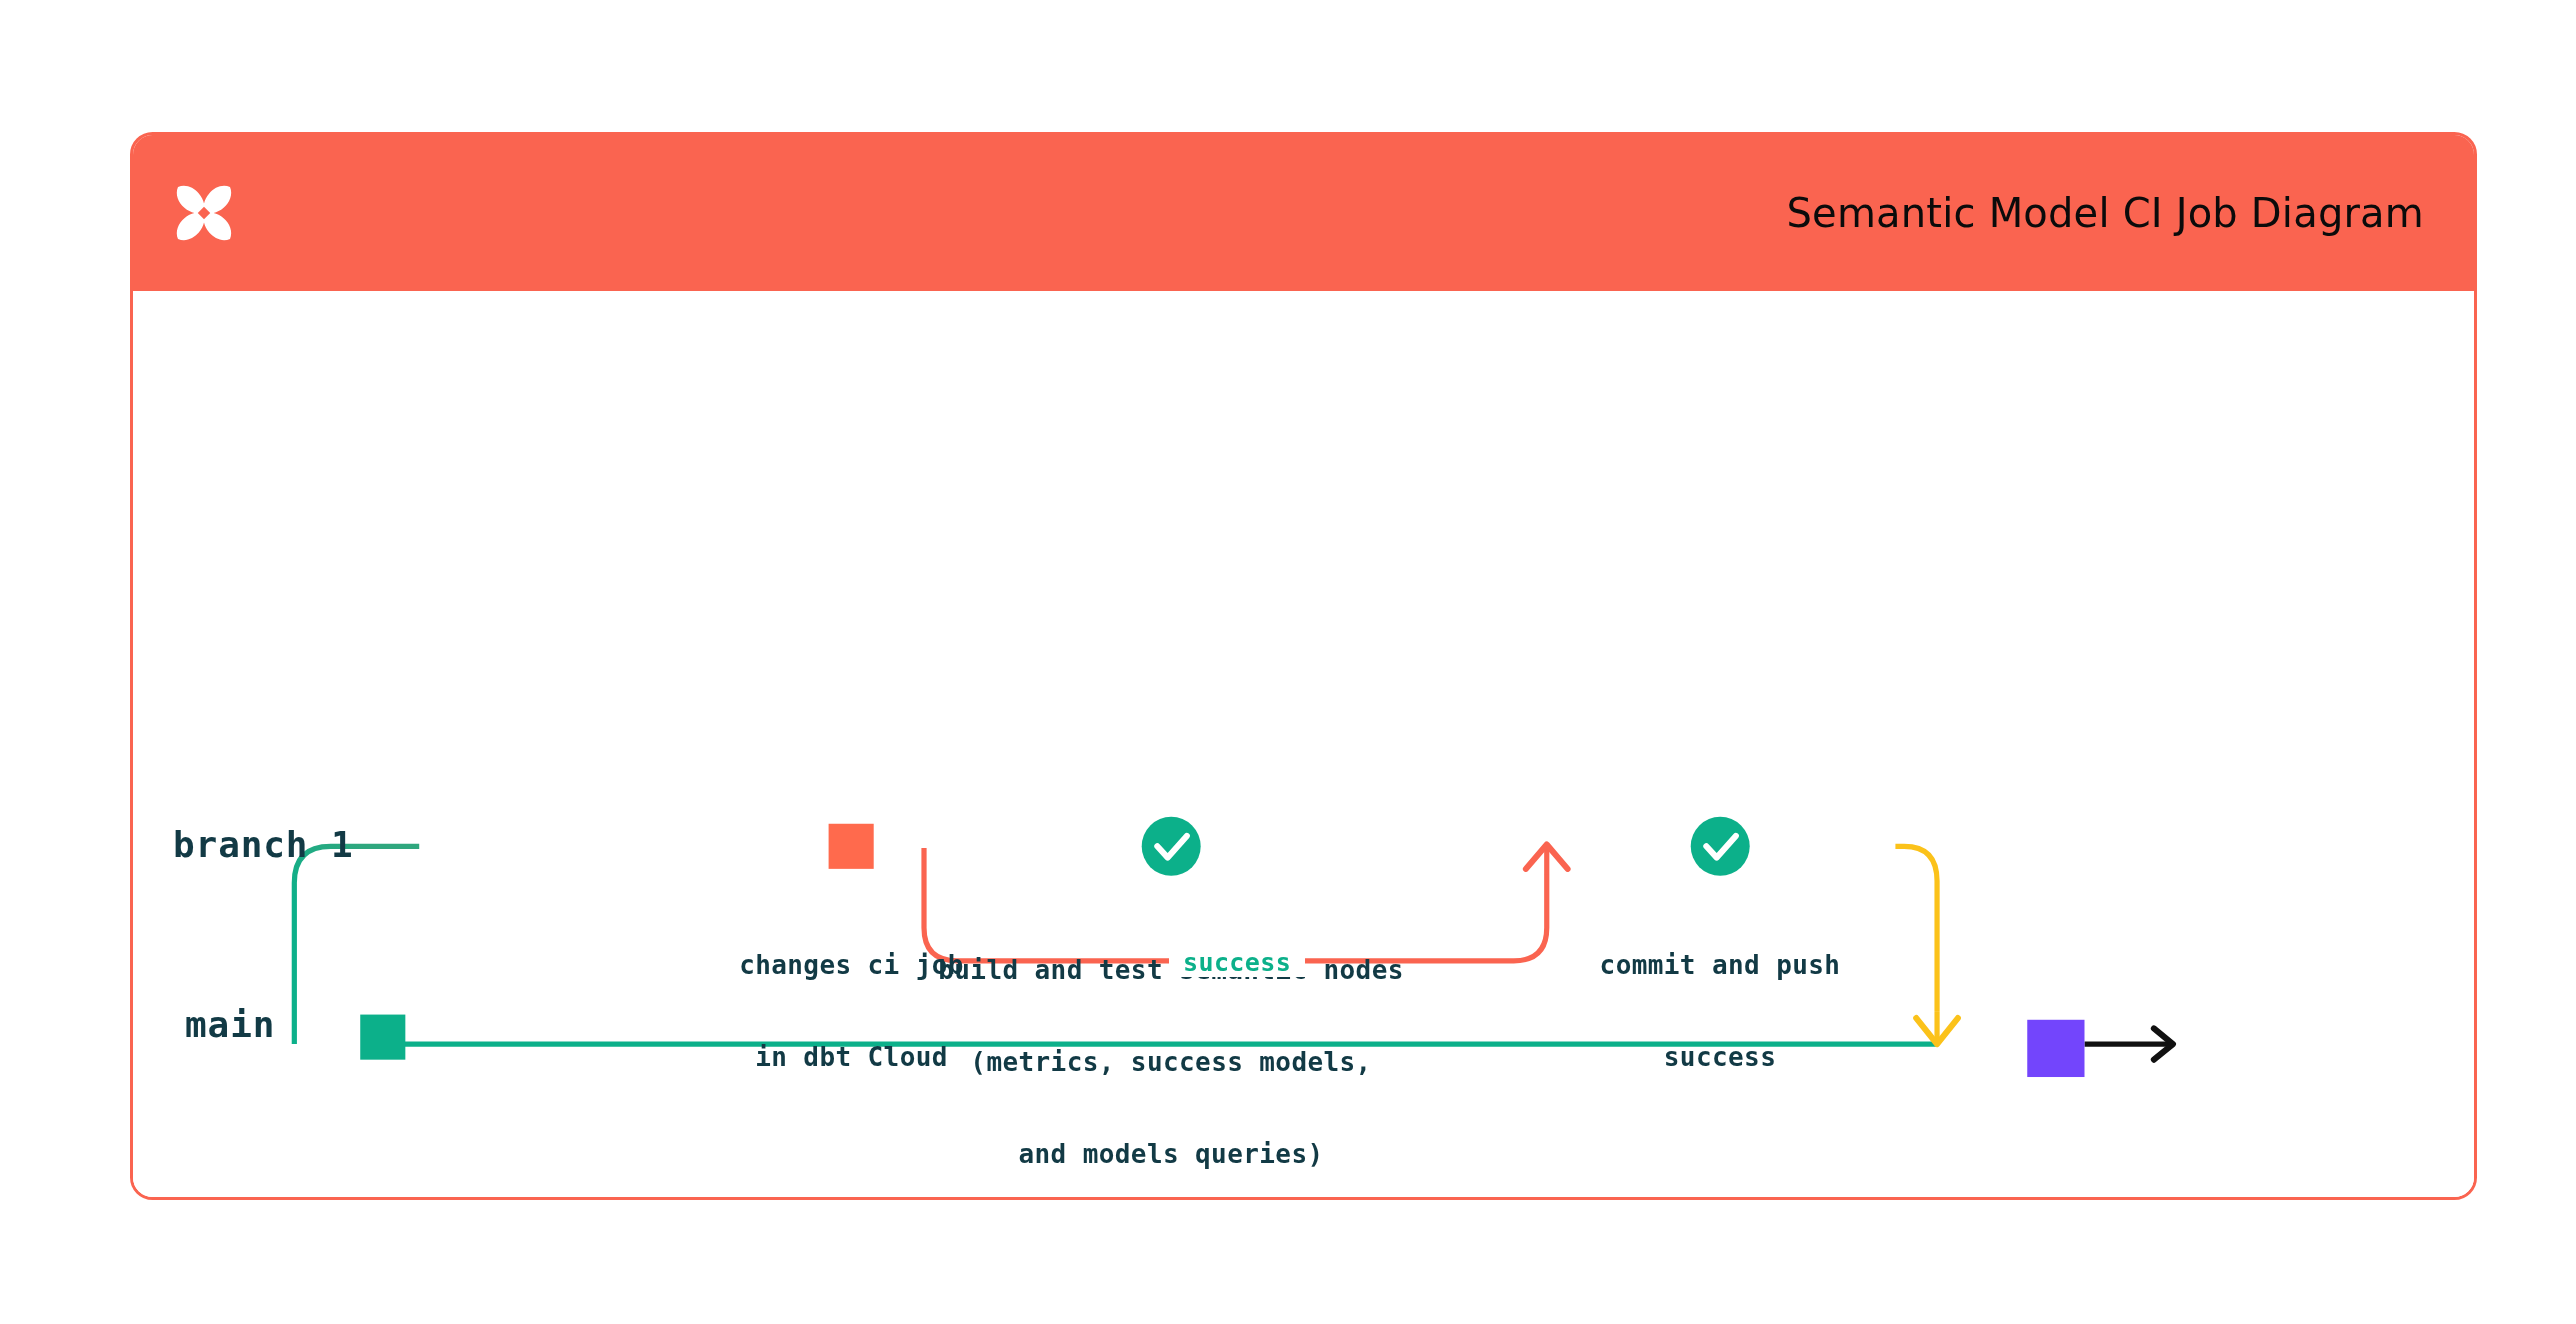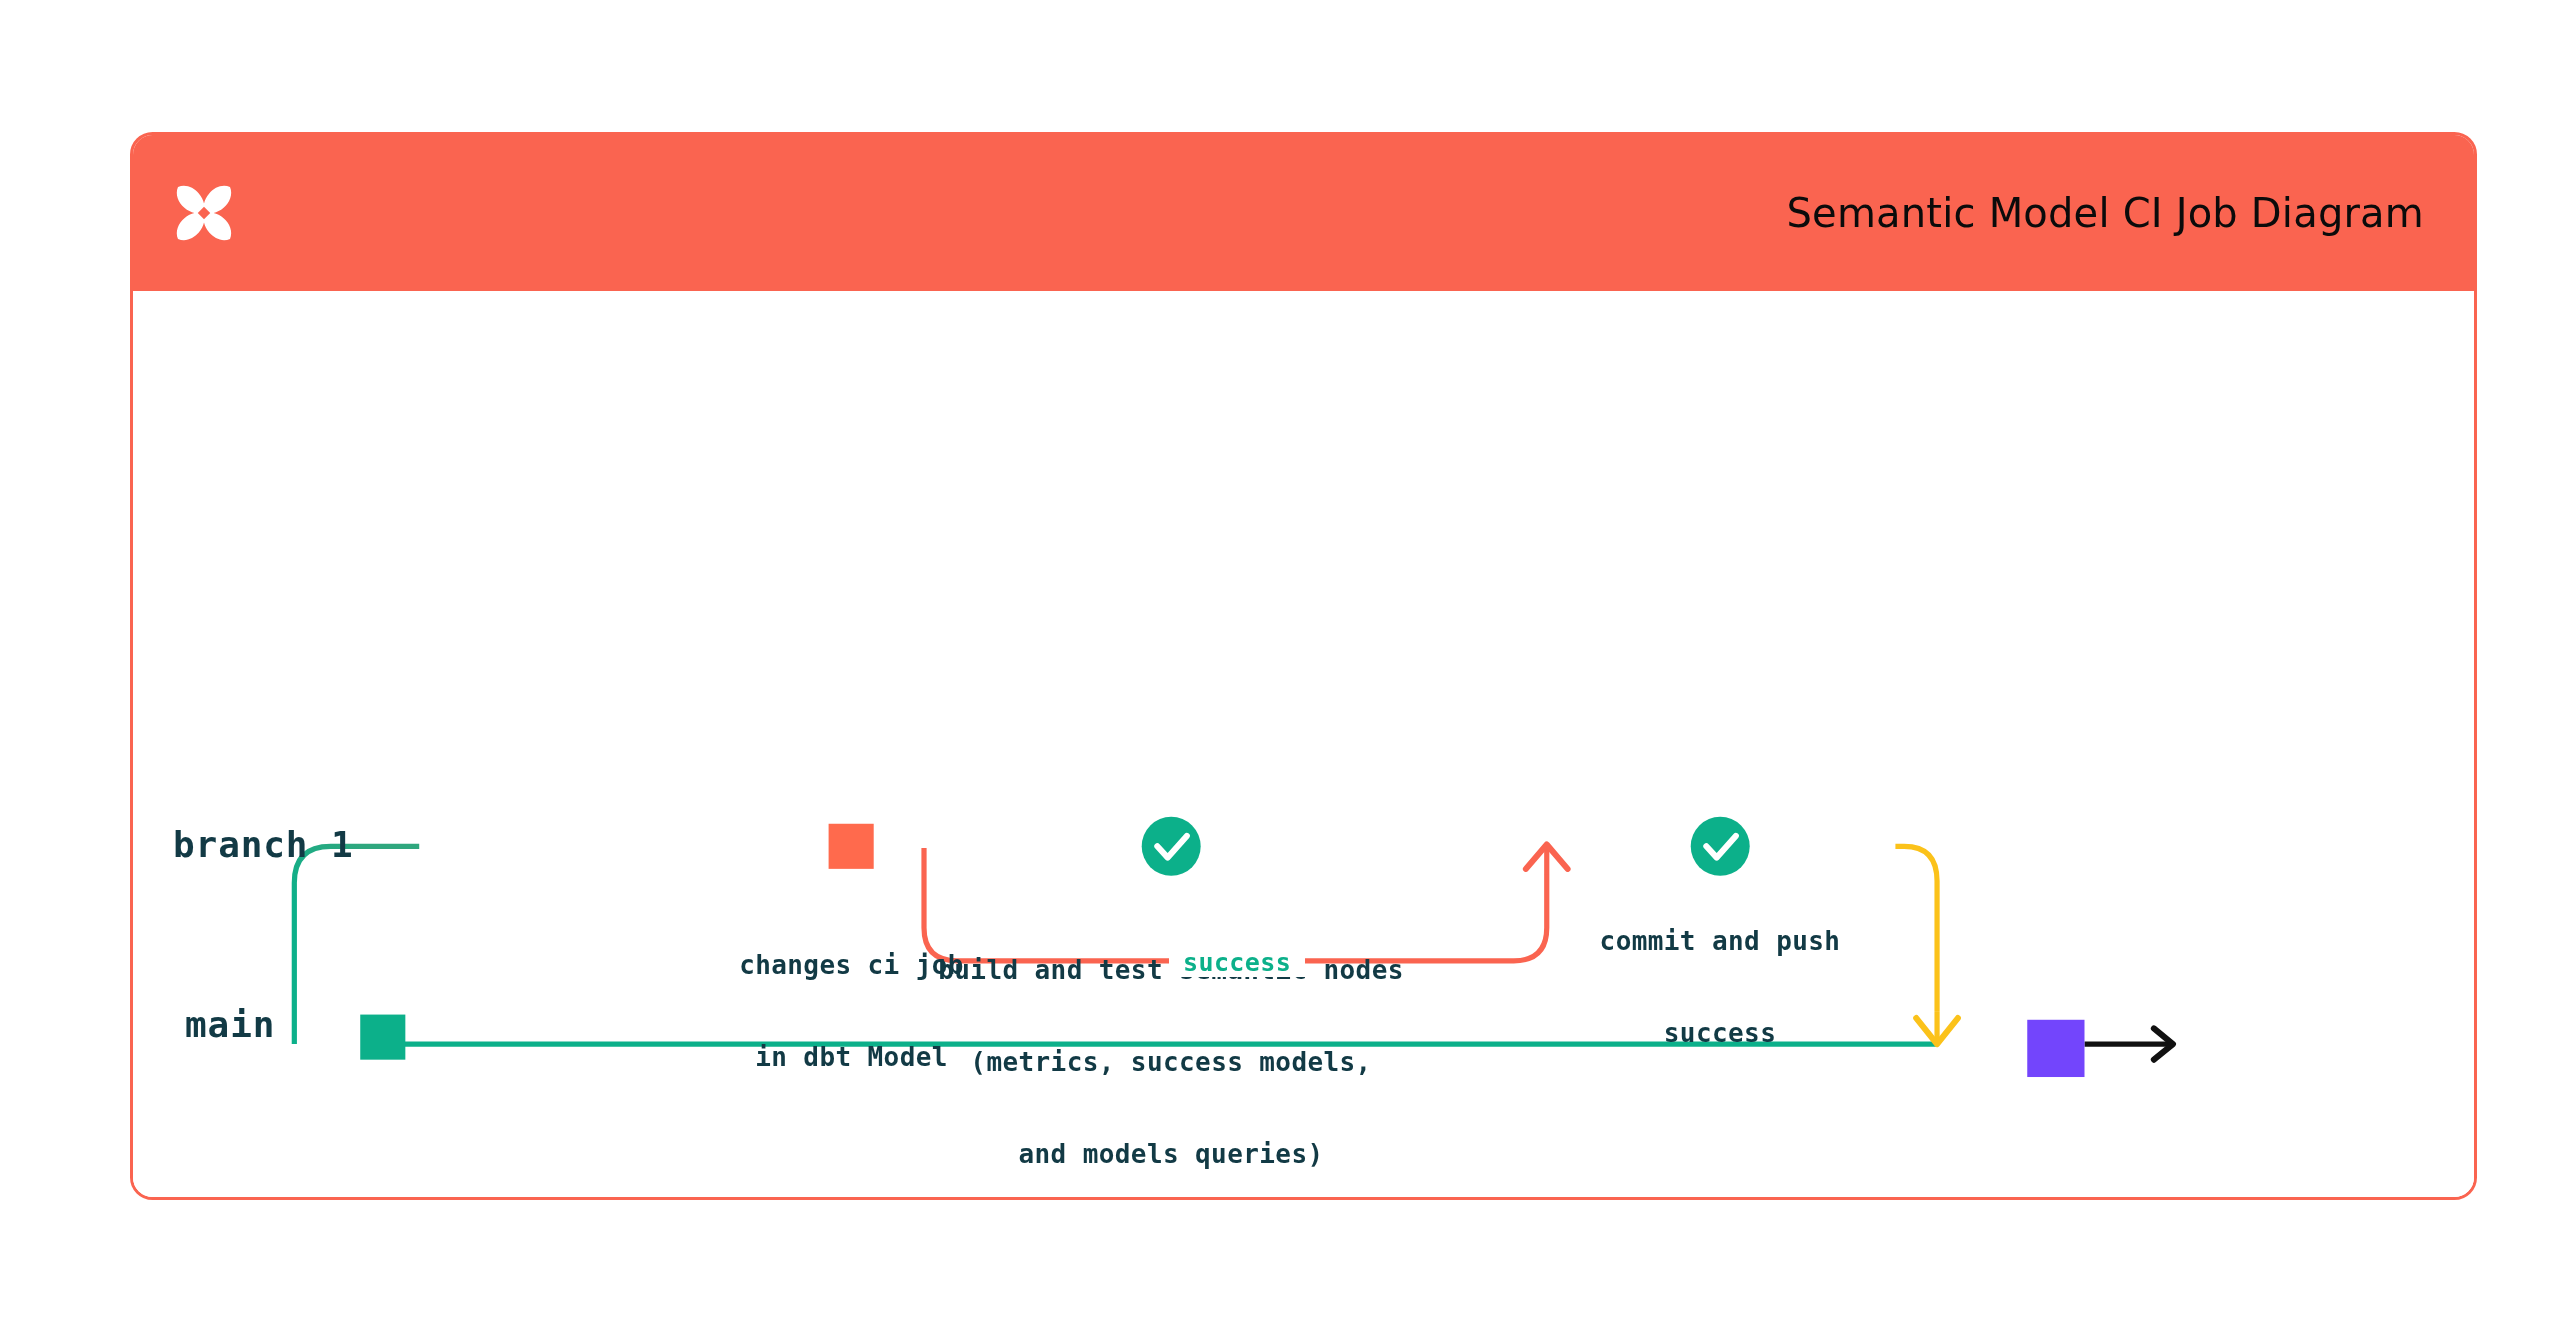--- a/index.html
+++ b/index.html
@@ -232,30 +232,30 @@
 
         <rect x="2184" y="840" width="66" height="66" fill="#7345FC"></rect>
       </svg>
 
       <div class="lbl branch-name" style="left:40px; top:533px;">branch 1</div>
 
       <div class="lbl branch-name" style="left:40px; top:713px;margin-left:12px;">main</div>
 
       <div class="lbl node-label" style="left:545px; top:598px; width:347px;">
         <div>changes ci job</div>
-        <div>in dbt Model</div>
+        <div>in dbt Cloud</div>
       </div>
 
       <div class="lbl node-label" style="left:778px; top:603px; width:520px;">
         <div>build and test semantic nodes</div>
         <div>(metrics, success models,</div>
         <div>and models queries)</div>
       </div>
 
-      <div class="lbl node-label" style="left:1370px; top:574px; width:434px;">
+      <div class="lbl node-label" style="left:1370px; top:598px; width:434px;">
         <div>commit and push</div>
         <div>success</div>
       </div>
 
       <div class="lbl node-label" style="left:1706px; top:867px; width:434px;">
         
         
       </div>
 
       <div class="success-label" style="left:1036px; top:657px;">success</div>

